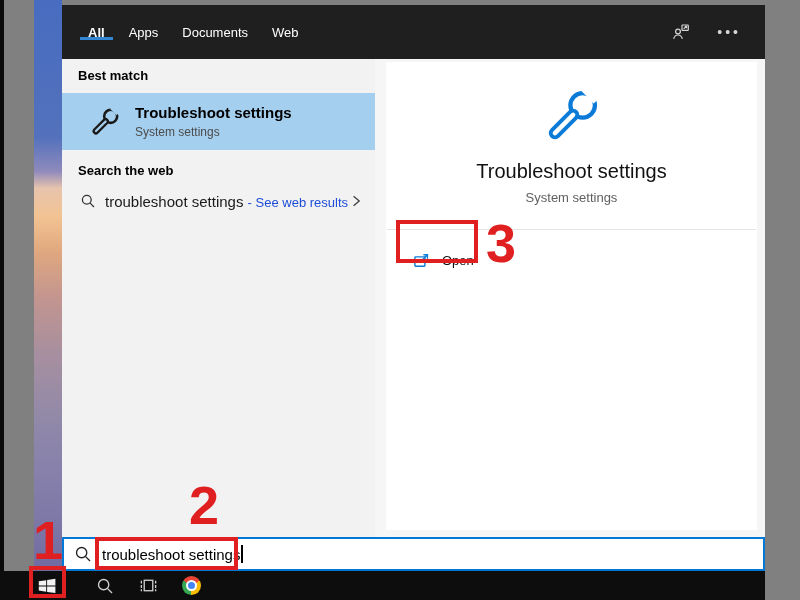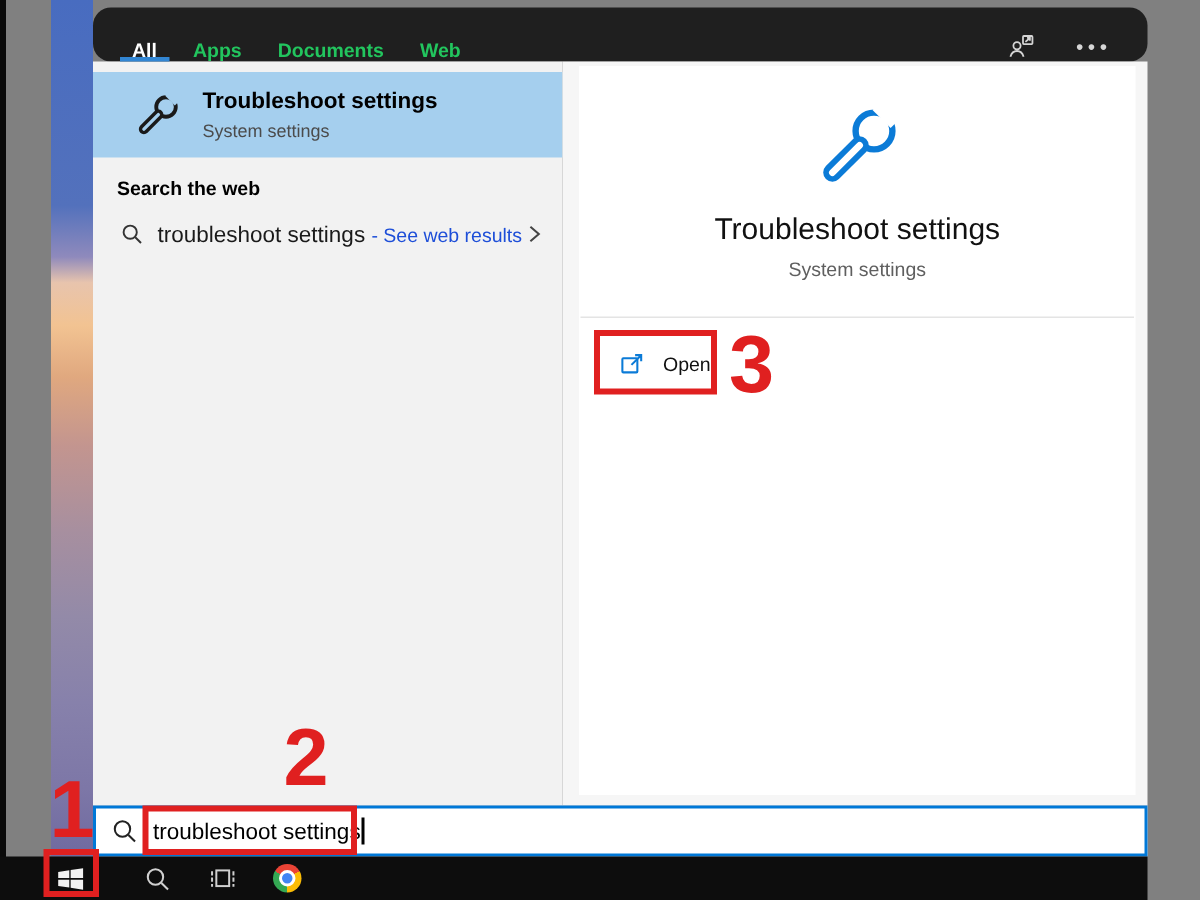--- a/index.html
+++ b/index.html
@@ -11,22 +11,22 @@
   .edge-strip { position:absolute; left:0; top:0; width:4px; height:600px; background:#0a0a0a; }
   .wallpaper { position:absolute; left:34px; top:0; width:28px; height:571px;
     background:linear-gradient(to bottom,
       #486cc0 0%, #5371bc 24%, #8f8abc 30%, #e8c4ad 33%, #f2c392 38%,
       #e0a87f 44%, #c3958f 52%, #a78f9f 62%, #938aa8 72%, #8781ab 82%,
       #7d77a7 92%, #6f6aa0 100%); }
 
   
   .flyout { position:absolute; left:62px; top:5px; width:703px; height:566px; display:flex; flex-direction:column; }
 
-  .topbar { height:36px; background:#1f1f1f; display:flex; align-items:flex-end; padding-left:18px; flex:0 0 auto;border-radius:12px; }
-  .tab { color:#22c55e; font-size:13px; display:flex; align-items:center; gap:5px; padding:0 8px; margin-right:8px; position:relative; cursor:default;font-weight:bold; }
+  .topbar { height:54px; background:#1f1f1f; display:flex; align-items:center; padding-left:18px; flex:0 0 auto; }
+  .tab { color:#ffffff; font-size:13px; display:flex; align-items:center; gap:5px; padding:0 8px; margin-right:8px; position:relative; cursor:default; }
   .tab.active { color:#ffffff; font-weight:bold; }
   .tab.active::after { content:""; position:absolute; left:0; right:0; bottom:0; height:3px; background:#3286d3; }
   .caret-down { width:0; height:0; border-left:4px solid transparent; border-right:4px solid transparent; border-top:5px solid #c9c9c9; display:inline-block; }
   .topbar-icons { margin-left:auto; display:flex; align-items:center; gap:26px; padding-right:24px; }
   .dots { color:#d6d6d6; font-size:14px; letter-spacing:2px; line-height:1; }
   .dots::before { content:"\2022\2022\2022"; letter-spacing:3px; }
 
   .main { flex:1 1 auto; display:flex; min-height:0; }
   .left-pane { width:313px; background:#f2f2f2; flex:0 0 auto; }
   .section-header { font-size:13px; font-weight:bold; color:#000; margin:7px 0 0 16px; line-height:20px; }
@@ -108,20 +108,21 @@
             <path d="M12.6 6.9 15.6 4.3 M13.7 4.3h1.9v1.9"></path>
           </svg>
         </span>
         <span class="dots"></span>
       </div>
     </div>
 
     <div class="main">
 
       <div class="left-pane">
+        <div class="section-header">Best match</div>
 
         <div class="best-row">
           <span>
             <svg width="34" height="34" viewBox="0 0 24 24">
               <circle cx="16" cy="8" r="4.6" fill="none" stroke="#1a1a1a" stroke-width="1.8"></circle>
               <rect x="16.6" y="0.4" width="6.4" height="5.4" fill="#a5cfee" transform="rotate(45 19.8 3.1)"></rect>
               <line x1="5.6" y1="18.4" x2="12.4" y2="11.6" stroke="#1a1a1a" stroke-width="4.8" stroke-linecap="round"></line>
               <line x1="5.6" y1="18.4" x2="12.4" y2="11.6" stroke="#a5cfee" stroke-width="1.6" stroke-linecap="round"></line>
             </svg>
           </span>

